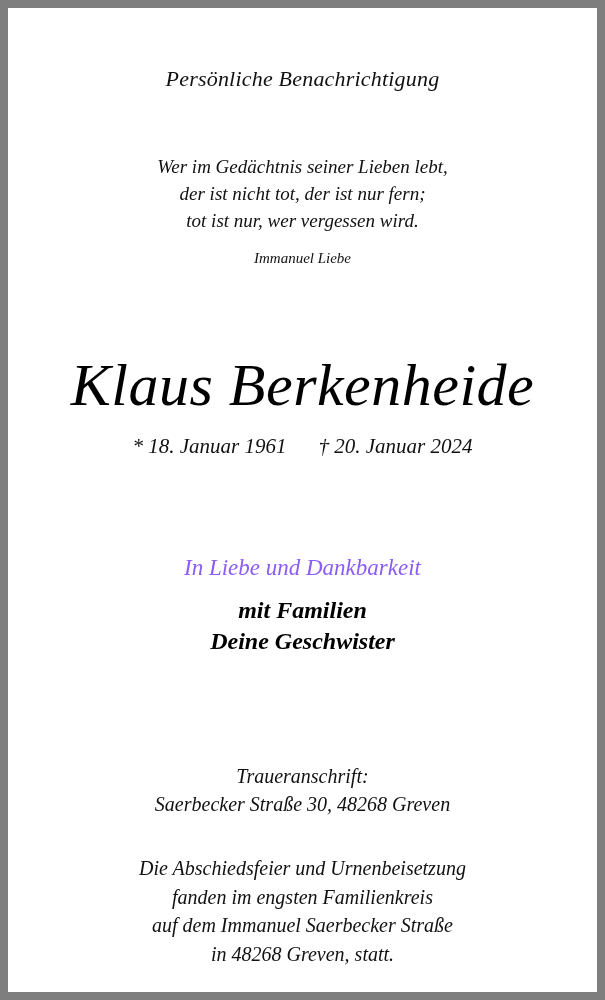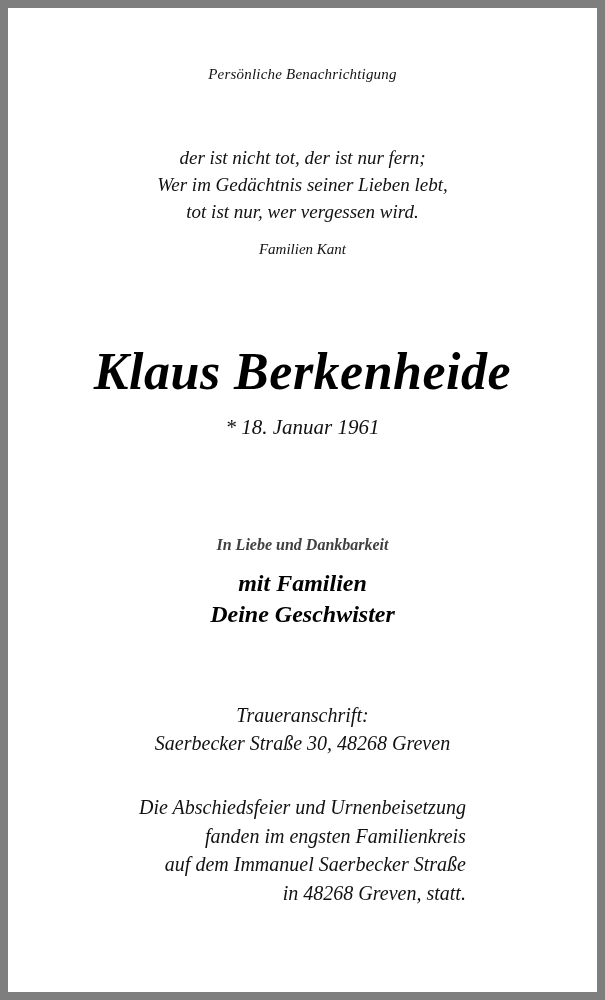--- a/index.html
+++ b/index.html
@@ -20,21 +20,21 @@
     width: 589px;
     height: 984px;
     background: #ffffff;
     box-sizing: border-box;
     display: flex;
     flex-direction: column;
     align-items: center;
   }
   .notice-kicker {
     font-style: italic;
-    font-size: 15px;
+    font-size: 22px;
     color: #111;
     margin-top: 58px;
     letter-spacing: 0.2px;
   }
   .verse {
     margin-top: 62px;
     text-align: center;
     font-style: italic;
     font-size: 19px;
     line-height: 1.42;
@@ -42,90 +42,90 @@
   }
   .verse-line { display: block; }
   .verse-author {
     margin-top: 13px;
     font-style: italic;
     font-size: 15px;
     color: #111;
   }
   .name {
     margin-top: 82px;
-    font-size: 52px;
-    font-weight: bold;
+    font-size: 60px;
+    font-weight: normal;
     font-style: italic;
     color: #000;
     letter-spacing: 0.5px;
   }
   .dates {
     margin-top: 14px;
     font-size: 21px;
     font-style: italic;
     color: #111;
     display: flex;
     gap: 32px;
   }
   .tribute {
     margin-top: 96px;
     text-align: center;
   }
   .tribute-intro {
     font-style: italic;
-    font-size: 16px;
-    color: #404040;
-    font-weight: bold;
+    font-size: 23px;
+    color: #8b5cf6;
   }
   .tribute-main {
     margin-top: 14px;
     font-style: italic;
     font-weight: bold;
     font-size: 24px;
     line-height: 1.3;
     color: #000;
   }
   .tribute-main span { display: block; }
   .address {
-    margin-top: 70px;
+    margin-top: 104px;
     text-align: center;
     font-style: italic;
     font-size: 20px;
     line-height: 1.42;
     color: #111;
   }
   .address span { display: block; }
   .ceremony {
     margin-top: 36px;
-    text-align: right;
+    text-align: center;
     font-style: italic;
     font-size: 20px;
     line-height: 1.42;
     color: #111;
   }
   .ceremony span { display: block; }
 </style>
 </head>
 <body>
 
 <div class="obituary-card">
 
   <div class="notice-kicker">Persönliche Benachrichtigung</div>
 
   <div class="verse">
+    <span class="verse-line">Wer im Gedächtnis seiner Lieben lebt,</span>
     <span class="verse-line">der ist nicht tot, der ist nur fern;</span>
-    <span class="verse-line">Wer im Gedächtnis seiner Lieben lebt,</span>
     <span class="verse-line">tot ist nur, wer vergessen wird.</span>
-    <div class="verse-author">Familien Kant</div>
+    <div class="verse-author">Immanuel Liebe</div>
   </div>
 
   <div class="name">Klaus Berkenheide</div>
 
   <div class="dates">
     <span>* 18. Januar 1961</span>
+    <span>† 20. Januar 2024</span>
   </div>
 
   <div class="tribute">
     <div class="tribute-intro">In Liebe und Dankbarkeit</div>
     <div class="tribute-main">
       <span>mit Familien</span>
       <span>Deine Geschwister</span>
     </div>
   </div>
 

